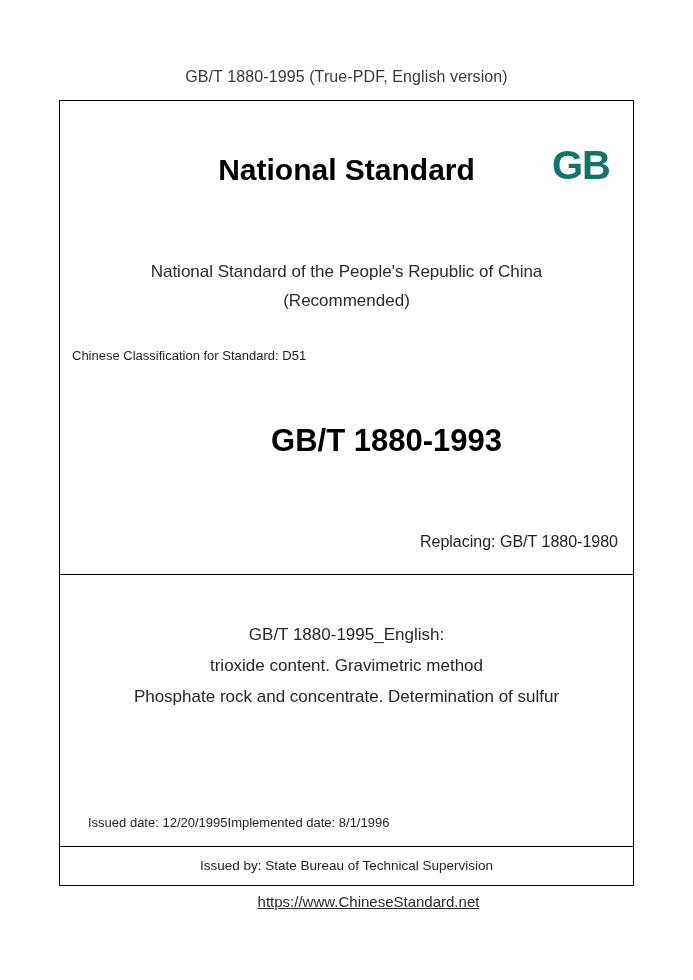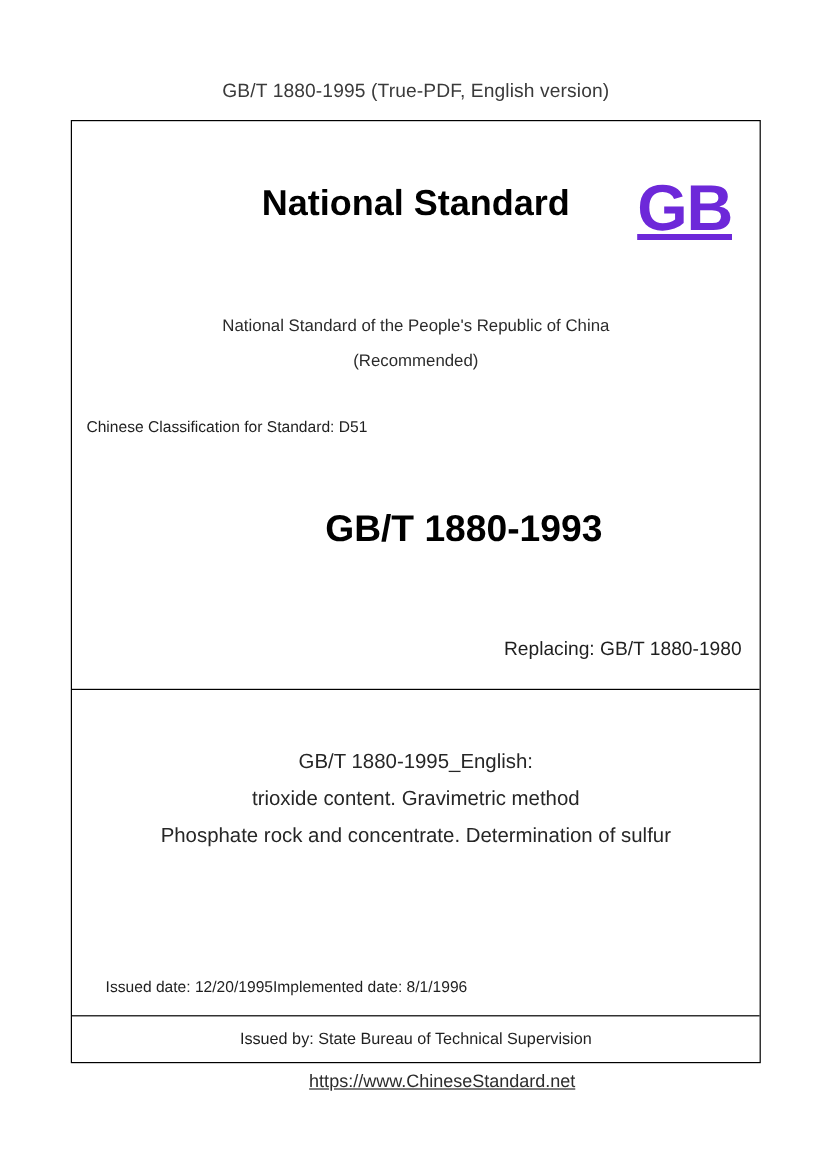--- a/index.html
+++ b/index.html
@@ -67,34 +67,33 @@
     width: 100%;
     text-align: center;
     font-size: 30px;
     font-weight: bold;
     color: #000;
   }
   .gb-logo {
     position: absolute;
     right: 23px;
     top: -10px;
-    font-size: 54px;
+    font-size: 40px;
     font-weight: bold;
     letter-spacing: -1px;
-    color: #6d28d9;
-    text-decoration: underline;
+    color: #0f766e;
   }
 
   .national-line {
     position: absolute;
     left: 0;
     top: 156px;
     width: 100%;
     text-align: center;
-    font-size: 14px;
+    font-size: 17px;
     color: #2b2b2b;
     line-height: 29px;
   }
 
   .classification {
     position: absolute;
     left: 8px;
     top: 247px;
     width: 100%;
     font-size: 13px;

